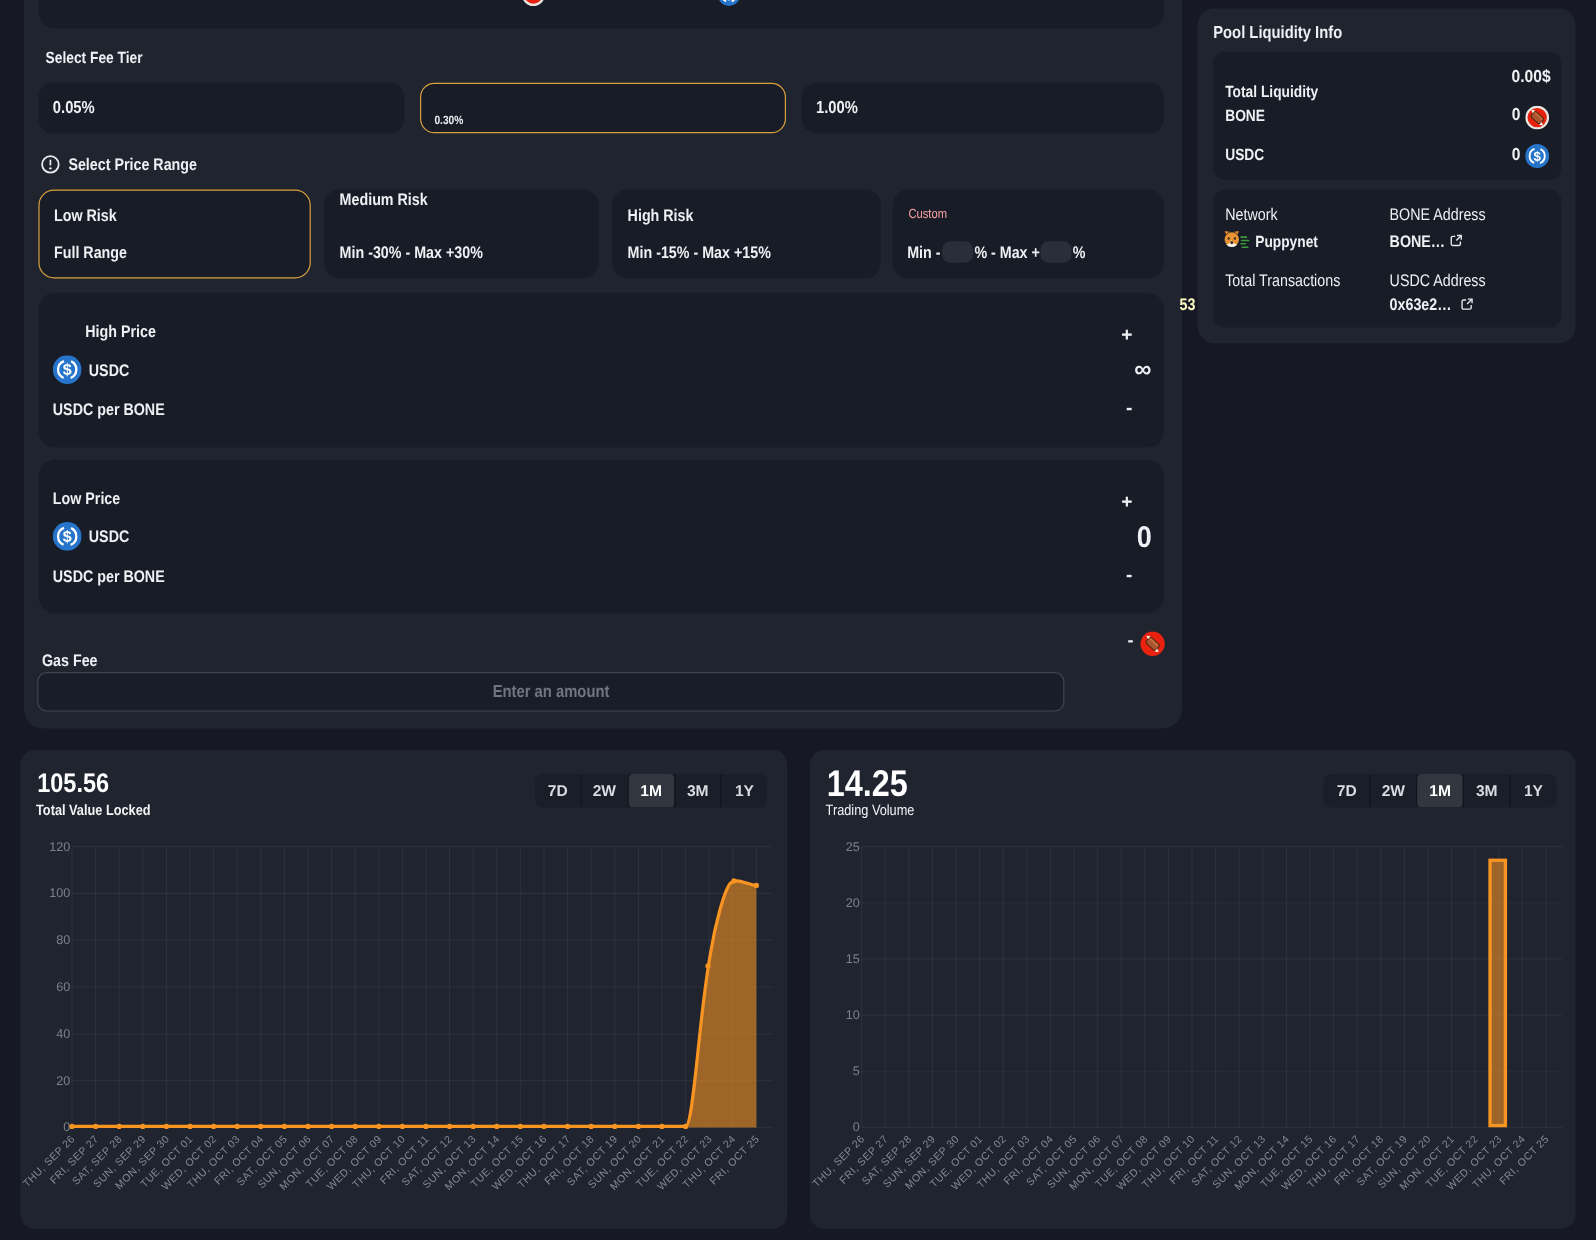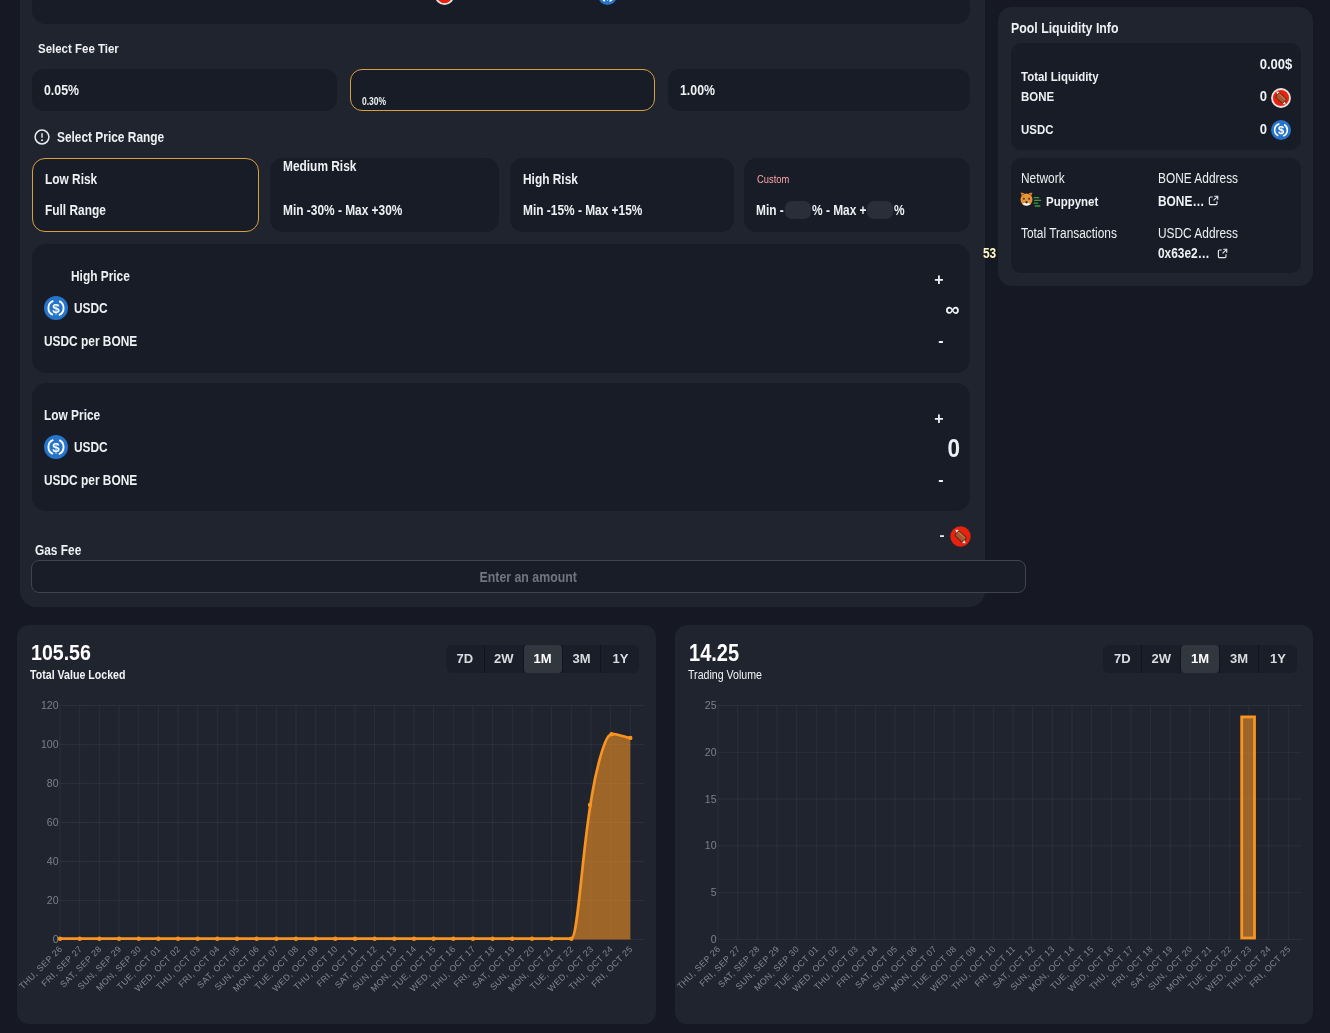--- a/index.html
+++ b/index.html
@@ -74,21 +74,21 @@
 <div style="position:absolute;left:933px;top:534px;transform:translateY(-50%);width:18px;text-align:center;font-size:15px;font-weight:700;color:#eef0f3;">-</div>
 <svg style="position:absolute;left:949.5px;top:525.5px;" width="21" height="21" viewBox="0 0 24 24">
     <circle cx="12" cy="12" r="11.6" fill="#e8220f" stroke="none"></circle>
     <g transform="rotate(43 12 12)">
       <rect x="5.8" y="8.3" width="12.6" height="7.4" rx="2.6" fill="#a85531" stroke="#57280f" stroke-width="1.1"></rect>
       <path d="M7.2 9 L16.8 9 L17.6 10.8 L6.6 10.8 Z" fill="#c66f3e"></path>
       <path d="M5.6 8.0 L2.4 10.4 L5.8 11.8 Z" fill="#f4f1ea"></path>
       <path d="M18.4 16.0 L21.6 13.6 L18.2 12.2 Z" fill="#f4f1ea"></path>
     </g>
   </svg>
-<div style="position:absolute;left:31px;top:560px;width:995px;height:33px;box-sizing:border-box;border:1px solid #3f4450;background:#191d28;border-radius:8px;display:flex;align-items:center;justify-content:center;font-size:14.5px;font-weight:700;color:#70757f;">
+<div style="position:absolute;left:31px;top:560px;width:856px;height:33px;box-sizing:border-box;border:1px solid #3f4450;background:#191d28;border-radius:8px;display:flex;align-items:center;justify-content:center;font-size:14.5px;font-weight:700;color:#70757f;">
     <span style="display:inline-block;transform:scaleX(0.85);transform-origin:center center;white-space:nowrap;">Enter an amount</span>
   </div>
 <div style="position:absolute;left:998px;top:7px;width:314.6px;height:279px;background:#20242f;border-radius:14px;"></div>
 <div style="position:absolute;left:1011px;top:28px;transform:translateY(-50%);font-size:14.5px;font-weight:700;color:#eef0f3;white-space:nowrap;"><span style="display:inline-block;transform:scaleX(0.85);transform-origin:left center;white-space:nowrap;">Pool Liquidity Info</span></div>
 <div style="position:absolute;left:1011px;top:43px;width:290px;height:107px;background:#181c27;border-radius:10px;"></div>
 <div style="position:absolute;left:1021px;top:63.5px;transform:translateY(-50%);font-size:13.5px;font-weight:700;color:#eef0f3;white-space:nowrap;margin-top:12px;"><span style="display:inline-block;transform:scaleX(0.85);transform-origin:left center;white-space:nowrap;">Total Liquidity</span></div>
 <div style="position:absolute;right:38px;top:63.5px;transform:translateY(-50%);font-size:14.5px;font-weight:700;color:#eef0f3;white-space:nowrap;"><span style="display:inline-block;transform:scaleX(0.9);transform-origin:right center;white-space:nowrap;">0.00$</span></div>
 <div style="position:absolute;left:1021px;top:95.5px;transform:translateY(-50%);font-size:13.5px;font-weight:700;color:#eef0f3;white-space:nowrap;"><span style="display:inline-block;transform:scaleX(0.85);transform-origin:left center;white-space:nowrap;">BONE</span></div>
 <div style="position:absolute;right:63px;top:95.5px;transform:translateY(-50%);font-size:14.5px;font-weight:700;color:#eef0f3;white-space:nowrap;"><span style="display:inline-block;transform:scaleX(0.9);transform-origin:right center;white-space:nowrap;">0</span></div>
 <svg style="position:absolute;left:1271px;top:87.5px;" width="20" height="20" viewBox="0 0 24 24">
@@ -253,21 +253,21 @@
     <circle cx="492.6" cy="938.7" r="2.2" fill="#f89422"></circle>
     <circle cx="512.3" cy="938.7" r="2.2" fill="#f89422"></circle>
     <circle cx="532.0" cy="938.7" r="2.2" fill="#f89422"></circle>
     <circle cx="551.6" cy="938.7" r="2.2" fill="#f89422"></circle>
     <circle cx="571.3" cy="938.7" r="2.2" fill="#f89422"></circle>
     <circle cx="590.0" cy="805" r="2.2" fill="#f89422"></circle>
     <circle cx="611.6" cy="734.1" r="2.2" fill="#f89422"></circle>
     <circle cx="630.3" cy="737.9" r="2.2" fill="#f89422"></circle>
   </svg>
 <div style="position:absolute;left:674.5px;top:625px;width:638.5px;height:399px;background:#20242f;border-radius:12px;"></div>
-<div style="position:absolute;left:688.5px;top:653.3px;transform:translateY(-50%);font-size:23px;font-weight:700;color:#ffffff;white-space:nowrap;"><span style="display:inline-block;transform:scaleX(0.87);transform-origin:left center;white-space:nowrap;">14.25</span></div>
+<div style="position:absolute;left:688.5px;top:653.3px;transform:translateY(-50%);font-size:31px;font-weight:700;color:#ffffff;white-space:nowrap;"><span style="display:inline-block;transform:scaleX(0.87);transform-origin:left center;white-space:nowrap;">14.25</span></div>
 <div style="position:absolute;left:687.5px;top:675px;transform:translateY(-50%);font-size:12.5px;font-weight:400;color:#f2f3f5;white-space:nowrap;"><span style="display:inline-block;transform:scaleX(0.85);transform-origin:left center;white-space:nowrap;">Trading Volume</span></div>
 <div style="position:absolute;left:1103.3px;top:645px;width:193.5px;height:27.5px;background:#1a1e28;border-radius:6px;display:flex;overflow:hidden;">
     <div style="flex:1;display:flex;align-items:center;justify-content:center;font-size:13px;font-weight:700;color:#d9dbe0;">7D</div>
     <div style="flex:1;border-left:1px solid #10141d;display:flex;align-items:center;justify-content:center;font-size:13px;font-weight:700;color:#d9dbe0;">2W</div>
     <div style="flex:1;border-left:1px solid #10141d;background:#32363f;border-radius:4px;display:flex;align-items:center;justify-content:center;font-size:13px;font-weight:700;color:#ffffff;">1M</div>
     <div style="flex:1;border-left:1px solid #10141d;display:flex;align-items:center;justify-content:center;font-size:13px;font-weight:700;color:#d9dbe0;">3M</div>
     <div style="flex:1;border-left:1px solid #10141d;display:flex;align-items:center;justify-content:center;font-size:13px;font-weight:700;color:#d9dbe0;">1Y</div>
   </div>
 <svg style="position:absolute;left:674.5px;top:625px;" width="638.5" height="399" viewBox="674.5 625 638.5 399" font-family="Liberation Sans,sans-serif">
     <line x1="717.5" y1="939.5" x2="1301.5" y2="939.5" stroke="rgba(255,255,255,0.05)" stroke-width="1"></line>

